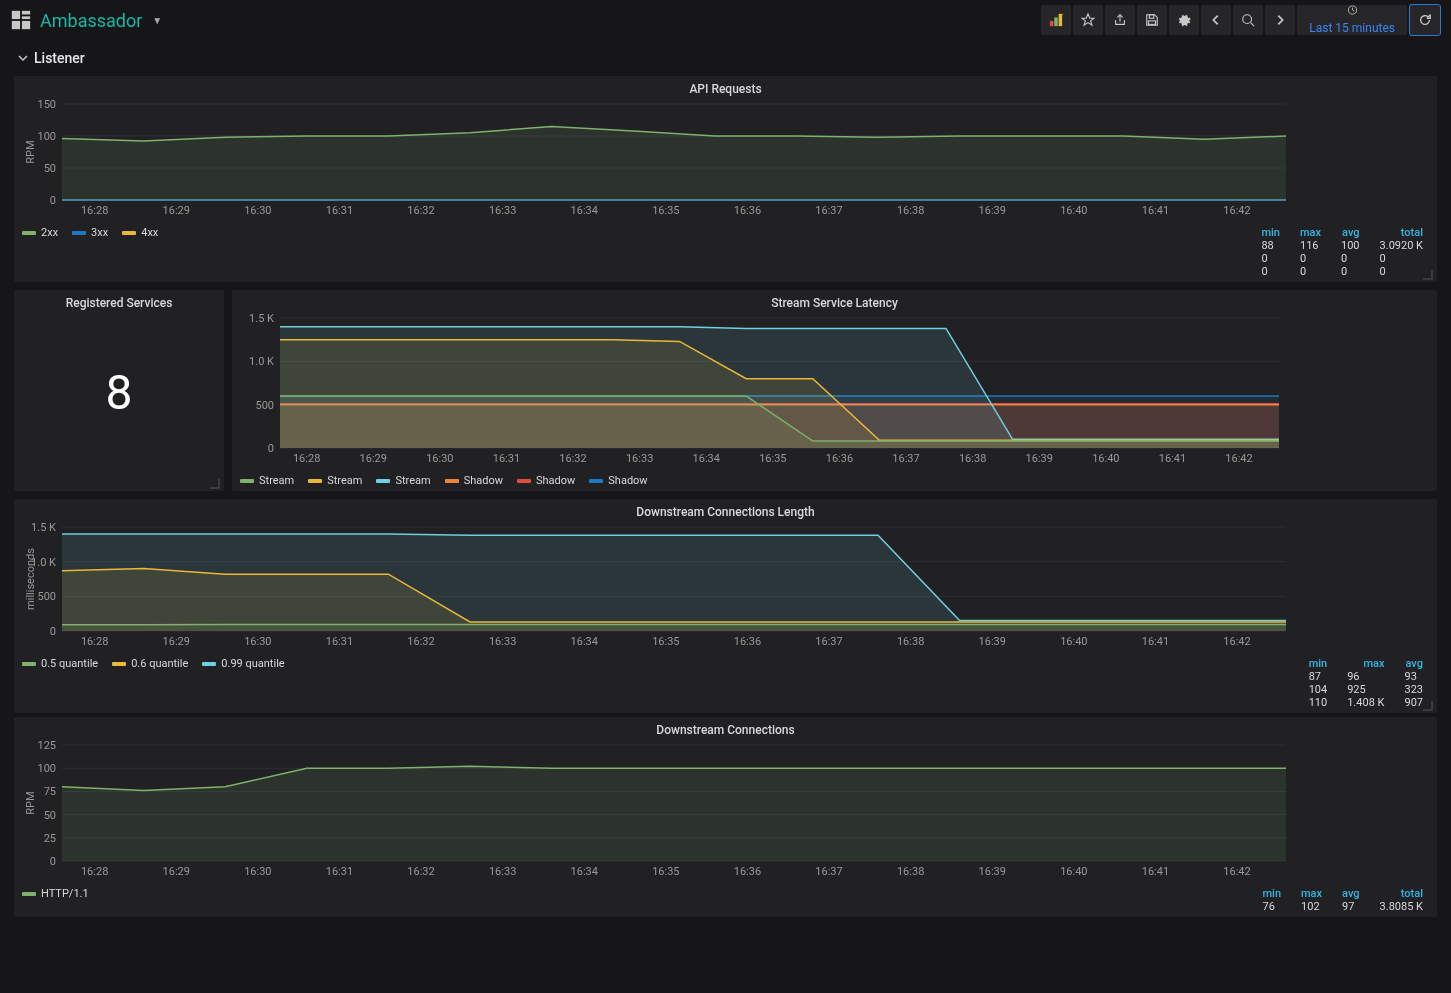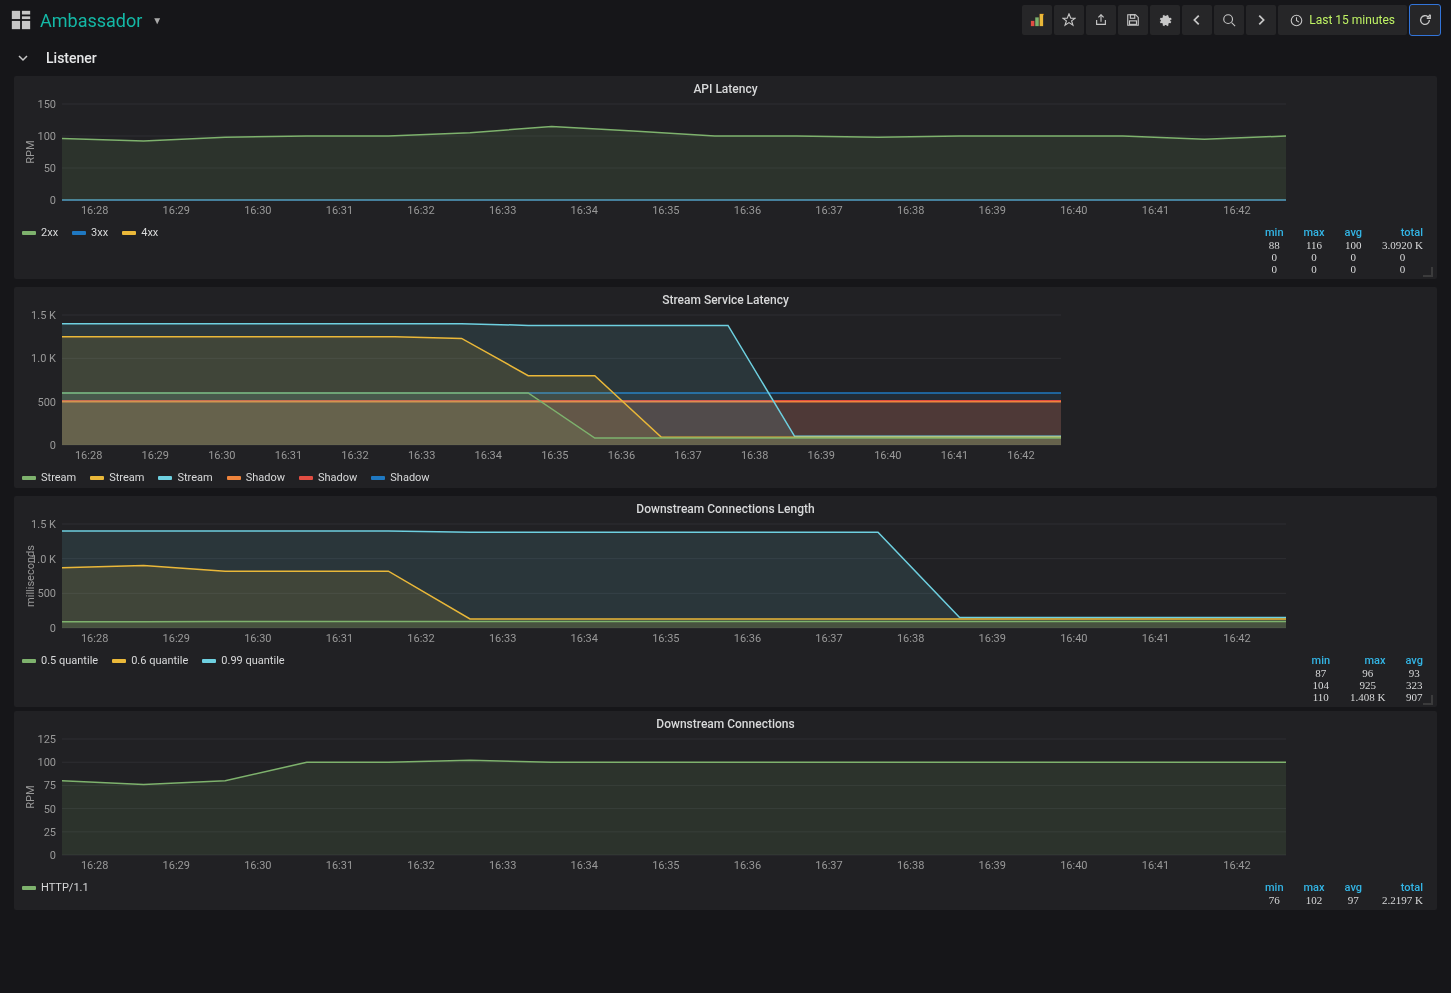--- a/index.html
+++ b/index.html
@@ -7,24 +7,24 @@
   
   .navbar{display:flex;align-items:center;height:40px;padding:0 10px 0 10px;}
   .nav-left{display:flex;align-items:center;gap:8px;}
   .nav-title{font-size:18px;font-weight:400;color:#14b8a6;}
   .dash-icon{width:22px;height:22px;display:inline-block;}
   .dash-icon svg{width:22px;height:22px;}
   .caret{font-size:10px;color:#aaa;margin-left:2px;}
   .nav-right{margin-left:auto;display:flex;align-items:center;gap:0;}
   .tool-btn{width:30px;height:30px;display:flex;align-items:center;justify-content:center;background:#262628;margin-left:2px;color:#c7c7c7;cursor:pointer;border-radius:2px;}
   .tool-btn svg{width:14px;height:14px;}
-  .timerange{display:flex;align-items:center;gap:6px;padding:0 12px;height:30px;background:#262628;margin-left:2px;color:#bef264;border-radius:2px;cursor:pointer;}
+  .timerange{display:flex;align-items:center;gap:6px;padding:0 12px;height:30px;background:#262628;margin-left:2px;color:#3b82f6;border-radius:2px;cursor:pointer;flex-direction:column;}
   .refresh-btn{border:1px solid #3274d9;border-radius:3px;}
   
-  .row-header{display:flex;align-items:center;padding:10px 12px 2px 18px;gap:18px;cursor:pointer;}
+  .row-header{display:flex;align-items:center;padding:10px 12px 2px 18px;gap:6px;cursor:pointer;}
   .row-title{font-size:14px;font-weight:500;color:#e6e7e8;}
   
   .grid{padding:4px 10px 10px 10px;}
   .panel{background:#212124;border-radius:2px;margin:4px;}
   .panel-title{text-align:center;font-size:12px;font-weight:500;color:#d8d9da;padding:6px 0 2px 0;}
   .panel-body{padding:2px 8px 4px 8px;}
   .row-flex{display:flex;}
   .single-stat{display:flex;align-items:center;justify-content:center;height:160px;font-size:48px;font-weight:400;color:#fff;}
   
   svg.chart{display:block;}
@@ -32,21 +32,21 @@
   .grid-line{stroke:#2f2f33;stroke-width:1;}
   .ylabel{fill:#999;font-size:11px;}
   
   .legend{display:flex;align-items:flex-start;padding:4px 8px 4px 8px;flex-wrap:wrap;}
   .legend-items{display:flex;flex-wrap:wrap;gap:2px 14px;max-height:32px;overflow:hidden;align-items:center;}
   .legend-item{display:flex;align-items:center;gap:5px;font-size:11px;color:#d8d9da;}
   .swatch{width:14px;height:4px;border-radius:1px;}
   .legend-stats{margin-left:auto;text-align:right;font-size:11px;}
   .legend-stats table{border-collapse:collapse;}
   .legend-stats th{color:#33b5e5;font-weight:500;padding:0 6px 0 14px;text-align:right;}
-  .legend-stats td{color:#d8d9da;padding:0 6px 0 14px;text-align:center;font-family:Liberation Serif, serif;}
+  .legend-stats td{color:#d8d9da;padding:0 6px 0 14px;text-align:left;}
   .resize-handle{position:relative;}
   .resize-handle::after{content:'';position:absolute;right:4px;bottom:2px;width:8px;height:8px;border-right:2px solid #555;border-bottom:2px solid #555;opacity:.5;}
 </style>
 </head>
 <body>
 
 <div class="navbar">
   <div class="nav-left">
     <span class="dash-icon">
       <svg viewBox="0 0 24 24" fill="#c7c7c7">
@@ -128,21 +128,21 @@
 <div class="row-header">
   <svg width="10" height="10" viewBox="0 0 10 10">
       <path d="M1 3l4 4 4-4" fill="none" stroke="#c7c7c7" stroke-width="1.5"></path>
     </svg>
   <span class="row-title">Listener</span>
 </div>
 
 <div class="grid">
 
   <div class="panel resize-handle">
-    <div class="panel-title">API Latency</div>
+    <div class="panel-title">API Requests</div>
     <div class="panel-body">
       <svg class="chart" id="chart-api_requests" width="1270" height="118">
           <line class="grid-line" x1="40" y1="100" x2="1264" y2="100"></line>
           <text class="axis-text" x="34" y="104" text-anchor="end">0</text>
           <line class="grid-line" x1="40" y1="68" x2="1264" y2="68"></line>
           <text class="axis-text" x="34" y="72" text-anchor="end">50</text>
           <line class="grid-line" x1="40" y1="36" x2="1264" y2="36"></line>
           <text class="axis-text" x="34" y="40" text-anchor="end">100</text>
           <line class="grid-line" x1="40" y1="4" x2="1264" y2="4"></line>
           <text class="axis-text" x="34" y="8" text-anchor="end">150</text>
@@ -212,20 +212,24 @@
                 <td>0</td>
                 <td>0</td>
               </tr>
             </tbody>
           </table>
         </div>
     </div>
   </div>
 
   <div class="row-flex">
+    <div class="panel resize-handle" style="width:210px;">
+      <div class="panel-title">Registered Services</div>
+      <div class="single-stat">8</div>
+    </div>
     <div class="panel" style="flex:1;">
       <div class="panel-title">Stream Service Latency</div>
       <div class="panel-body">
         <svg class="chart" id="chart-stream_latency" width="1045" height="152">
             <line class="grid-line" x1="40" y1="134" x2="1039" y2="134"></line>
             <text class="axis-text" x="34" y="138" text-anchor="end">0</text>
             <line class="grid-line" x1="40" y1="90.66666666666667" x2="1039" y2="90.66666666666667"></line>
             <text class="axis-text" x="34" y="94.66666666666667" text-anchor="end">500</text>
             <line class="grid-line" x1="40" y1="47.333333333333336" x2="1039" y2="47.333333333333336"></line>
             <text class="axis-text" x="34" y="51.333333333333336" text-anchor="end">1.0 K</text>
@@ -420,21 +424,21 @@
               <tr>
                 <th>min</th>
                 <th>max</th>
                 <th>avg</th>
                 <th>total</th>
               </tr>
               <tr>
                 <td>76</td>
                 <td>102</td>
                 <td>97</td>
-                <td>2.2197 K</td>
+                <td>3.8085 K</td>
               </tr>
             </tbody>
           </table>
         </div>
     </div>
   </div>
 
 </div>
 
 </body></html>

